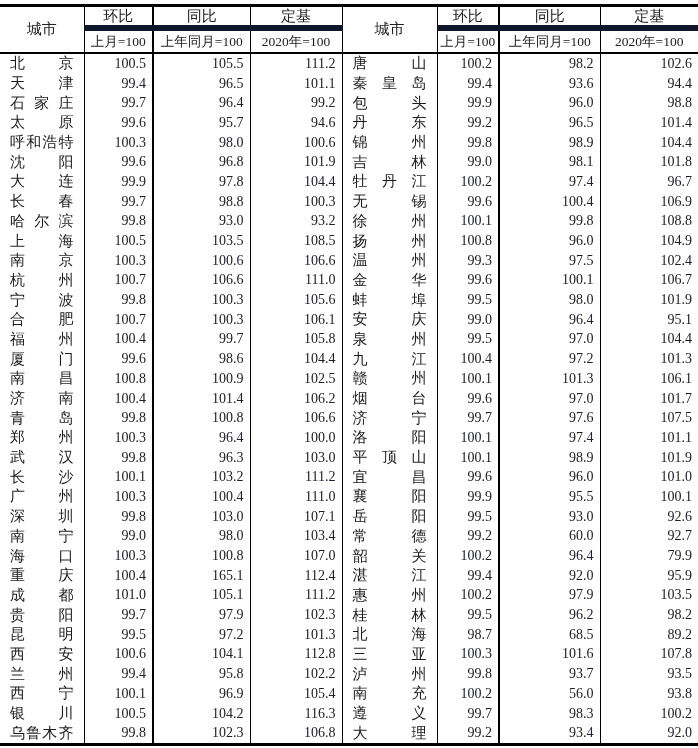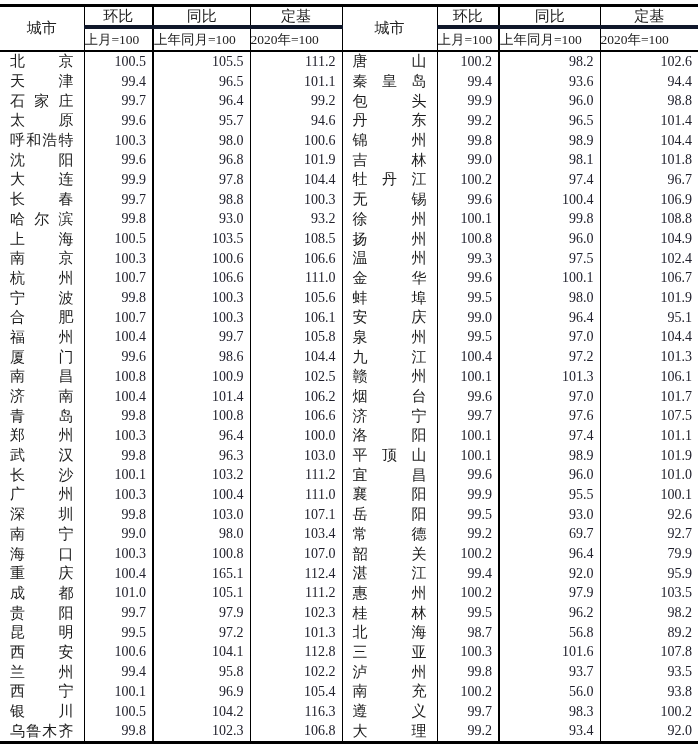--- a/index.html
+++ b/index.html
@@ -9,22 +9,22 @@
     color:#222222;
   }
   table{
     border-collapse:collapse;table-layout:fixed;width:698px;
     margin:4px 0 0 0;
     border-top:3px solid #000;border-bottom:3px solid #000;
   }
   td{padding:0;line-height:1;overflow:hidden;white-space:nowrap;}
   
   tr.h1 td{height:18px;font-size:15px;text-align:center;vertical-align:middle;}
-  tr.h1 td.g{border-bottom:4px solid #0f172a;}
-  tr.h2 td{height:21px;font-size:13.5px;text-align:left;vertical-align:middle;border-bottom:2px solid #000;}
+  tr.h1 td.g{border-bottom:6px solid #0f172a;}
+  tr.h2 td{height:21px;font-size:13.5px;text-align:center;vertical-align:middle;border-bottom:2px solid #000;}
   td.cityh{font-size:15px;text-align:center;vertical-align:middle;border-bottom:2px solid #000;}
   
   tbody td{height:19.7px;vertical-align:middle;font-size:14px;}
   td.num{text-align:right;padding-right:6px;font-variant-numeric:tabular-nums;color:#20202c;}
   .cityname{display:block;text-align:justify;text-align-last:justify;padding:0 10px;font-size:15px;color:#1c1c1c;}
   
   .br1{border-right:1px solid #000;}
   .br2{border-right:2px solid #000;}
 </style>
 </head>
@@ -402,21 +402,21 @@
         <td class="br1">
           <span class="cityname">南宁</span>
         </td>
         <td class="num br2">99.0</td>
         <td class="num br1">98.0</td>
         <td class="num br1">103.4</td>
         <td class="br1">
           <span class="cityname">常德</span>
         </td>
         <td class="num br2">99.2</td>
-        <td class="num br1">69.7</td>
+        <td class="num br1">60.0</td>
         <td class="num">92.7</td>
       </tr>
       <tr>
         <td class="br1">
           <span class="cityname">海口</span>
         </td>
         <td class="num br2">100.3</td>
         <td class="num br1">100.8</td>
         <td class="num br1">107.0</td>
         <td class="br1">
@@ -472,21 +472,21 @@
         <td class="br1">
           <span class="cityname">昆明</span>
         </td>
         <td class="num br2">99.5</td>
         <td class="num br1">97.2</td>
         <td class="num br1">101.3</td>
         <td class="br1">
           <span class="cityname">北海</span>
         </td>
         <td class="num br2">98.7</td>
-        <td class="num br1">56.8</td>
+        <td class="num br1">68.5</td>
         <td class="num">89.2</td>
       </tr>
       <tr>
         <td class="br1">
           <span class="cityname">西安</span>
         </td>
         <td class="num br2">100.6</td>
         <td class="num br1">104.1</td>
         <td class="num br1">112.8</td>
         <td class="br1">

